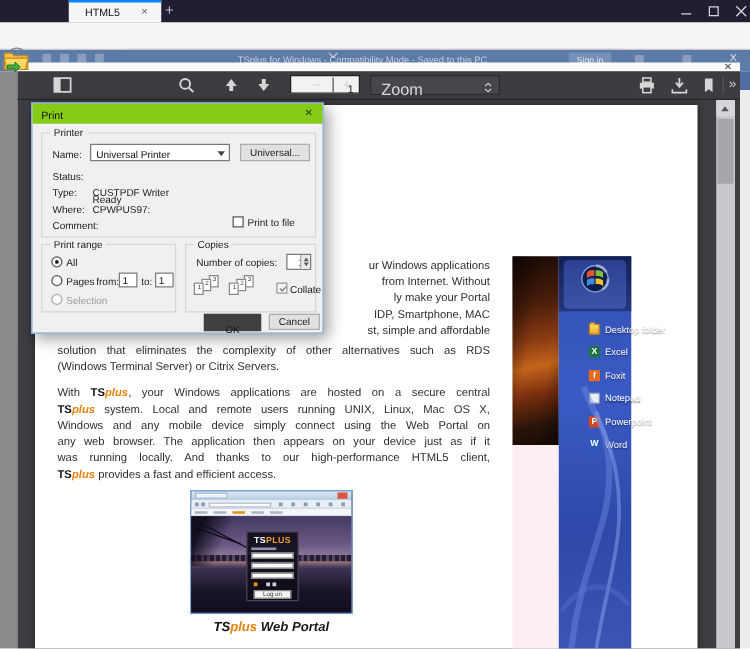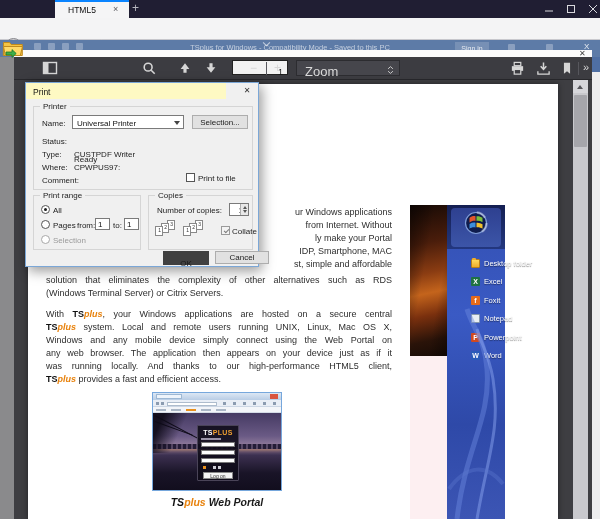--- a/index.html
+++ b/index.html
@@ -116,21 +116,21 @@
   .vi-excel{background:#1f7244;}
   .vi-foxit{background:#e56a1a;}
   .vi-note{background:#e8eef4;border:1px solid #8899aa;box-sizing:border-box;color:#667;}
   .vi-ppt{background:#d1491f;}
   .vi-word{background:#2a5bb8;}
   .swirl{left:0;top:44px;}
 
   
   .dialog{left:25px;top:82px;width:234px;height:185px;background:#f0f0f0;border:1px solid #7ba7d7;box-sizing:border-box;
           box-shadow:3px 4px 12px rgba(0,0,0,.4);font-size:8px;color:#222;}
-  .dtitle{left:0;top:0;width:200px;height:16px;background:#fef9c3;}
+  .dtitle{left:0;top:0;width:232px;height:16px;background:#84cc16;}
   .dtitle span{position:absolute;left:7px;top:4px;font-size:8.5px;color:#111;}
   .dclose{left:214px;top:3px;width:14px;height:11px;text-align:center;font-size:8px;color:#333;}
   .group{border:1px solid #d5d5d5;box-sizing:border-box;}
   .glabel{position:absolute;left:6px;top:-5px;background:#f0f0f0;padding:0 3px;font-size:8px;color:#222;}
   .dlab{font-size:8px;color:#222;white-space:nowrap;}
   .dsel{background:#fff;border:1px solid #7a7a7a;box-sizing:border-box;}
   .dsel span{position:absolute;left:4px;top:3px;font-size:8px;color:#111;white-space:nowrap;}
   .dsel .chev{position:absolute;right:3px;top:5px;left:auto;border-left:3px solid transparent;border-right:3px solid transparent;border-top:4px solid #444;width:0;height:0;}
   .dbtn{background:#e1e1e1;border:1px solid #adadad;box-sizing:border-box;text-align:center;font-size:8px;color:#1a1a1a;}
   .dbtn.def{border:7px solid #404040;box-shadow:inset 0 0 0 1px #cfe4f7;}
@@ -455,21 +455,21 @@
       <div class="abs dclose">✕</div>
     </div>
 
     <div class="abs group" style="left:7px;top:23px;width:220px;height:84px">
       <div class="glabel">Printer</div>
       <div class="abs dlab" style="left:8px;top:12px">Name:</div>
       <div class="abs dsel" style="left:38px;top:8px;width:112px;height:14px">
         <span>Universal Printer</span>
           <div class="chev"></div>
       </div>
-      <div class="abs dbtn" style="left:158px;top:8px;width:56px;height:14px;line-height:13px">Selection...</div>
+      <div class="abs dbtn" style="left:158px;top:8px;width:56px;height:14px;line-height:13px">Universal...</div>
       <div class="abs dlab" style="left:8px;top:30px">Status:</div>
       <div class="abs dlab" style="left:40px;top:48px">Ready</div>
       <div class="abs dlab" style="left:8px;top:43px">Type:</div>
       <div class="abs dlab" style="left:40px;top:43px">CUSTPDF Writer</div>
       <div class="abs dlab" style="left:8px;top:56px">Where:</div>
       <div class="abs dlab" style="left:40px;top:56px">CPWPUS97:</div>
       <div class="abs dlab" style="left:8px;top:69px">Comment:</div>
       <div class="abs chk" style="left:152px;top:66px"></div>
       <div class="abs dlab" style="left:164px;top:67px">Print to file</div>
     </div>
@@ -504,16 +504,16 @@
         <div class="mpage" style="left:0;top:6px"><span>1</span></div>
         <div class="mpage" style="left:40px;top:0"><span>3</span></div>
         <div class="mpage" style="left:34px;top:3px"><span>2</span></div>
         <div class="mpage" style="left:28px;top:6px"><span>1</span></div>
       </div>
       <div class="abs chk checked dis" style="left:72px;top:30px"></div>
       <div class="abs dlab" style="left:83px;top:31px">Collate</div>
     </div>
 
     <div class="abs dbtn def" style="left:137px;top:168px;width:46px;height:13px;line-height:12px">OK</div>
-    <div class="abs dbtn" style="left:189px;top:168px;width:54px;height:13px;line-height:12px">Cancel</div>
+    <div class="abs dbtn" style="left:189px;top:168px;width:41px;height:13px;line-height:12px">Cancel</div>
   </div>
 
 </div>
 
 </body></html>

